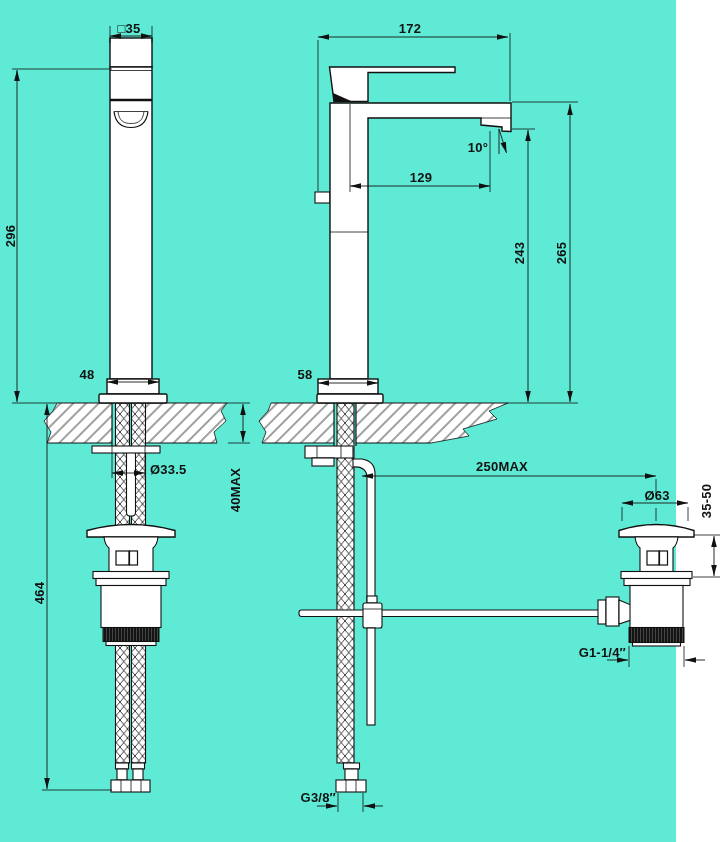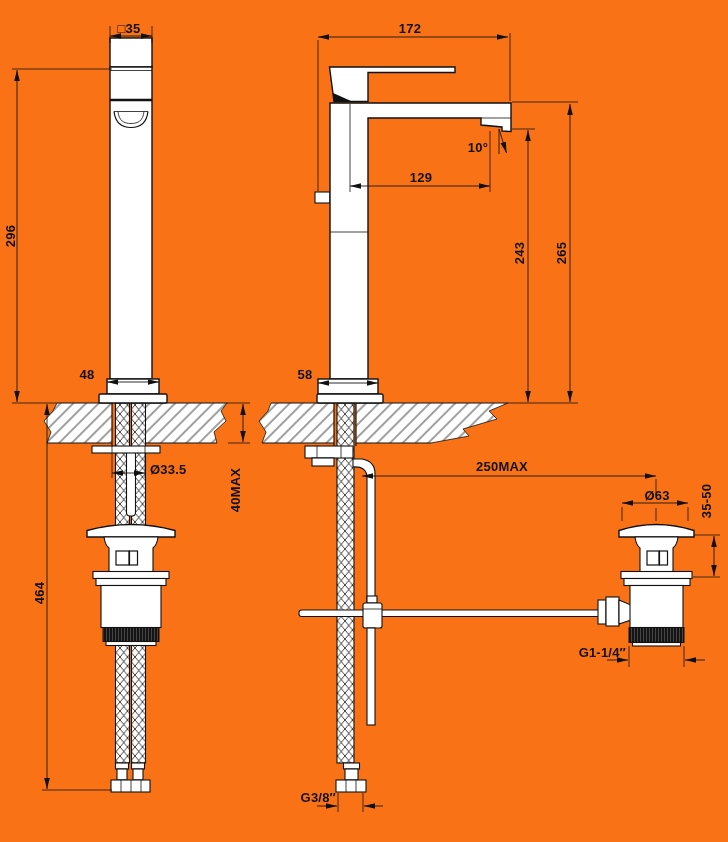--- a/index.html
+++ b/index.html
@@ -1,16 +1,16 @@
 <!DOCTYPE html>
 <html><head>
 <meta charset="utf-8">
 <style>
   html,body{margin:0;padding:0;background:#fff;}
-  .stage{width:728px;height:842px;background:#f97316;position:relative;}
+  .stage{width:676px;height:842px;background:#5eead4;position:relative;}
   svg{display:block;}
   .ol{fill:#fff;stroke:#111;stroke-width:1.4;stroke-linejoin:miter;}
   .ol2{fill:#fff;stroke:#111;stroke-width:1.1;stroke-linejoin:miter;}
   .ln{stroke:#111;stroke-width:1.2;fill:none;}
   .thin{stroke:#111;stroke-width:0.8;fill:none;}
   .dim{stroke:#151515;stroke-width:0.9;fill:none;}
   .thick{stroke:#111;stroke-width:2.6;fill:none;}
   .txt{font:bold 13px "Liberation Sans","DejaVu Sans",sans-serif;fill:#111;letter-spacing:.2px;}
 </style>
 </head>

